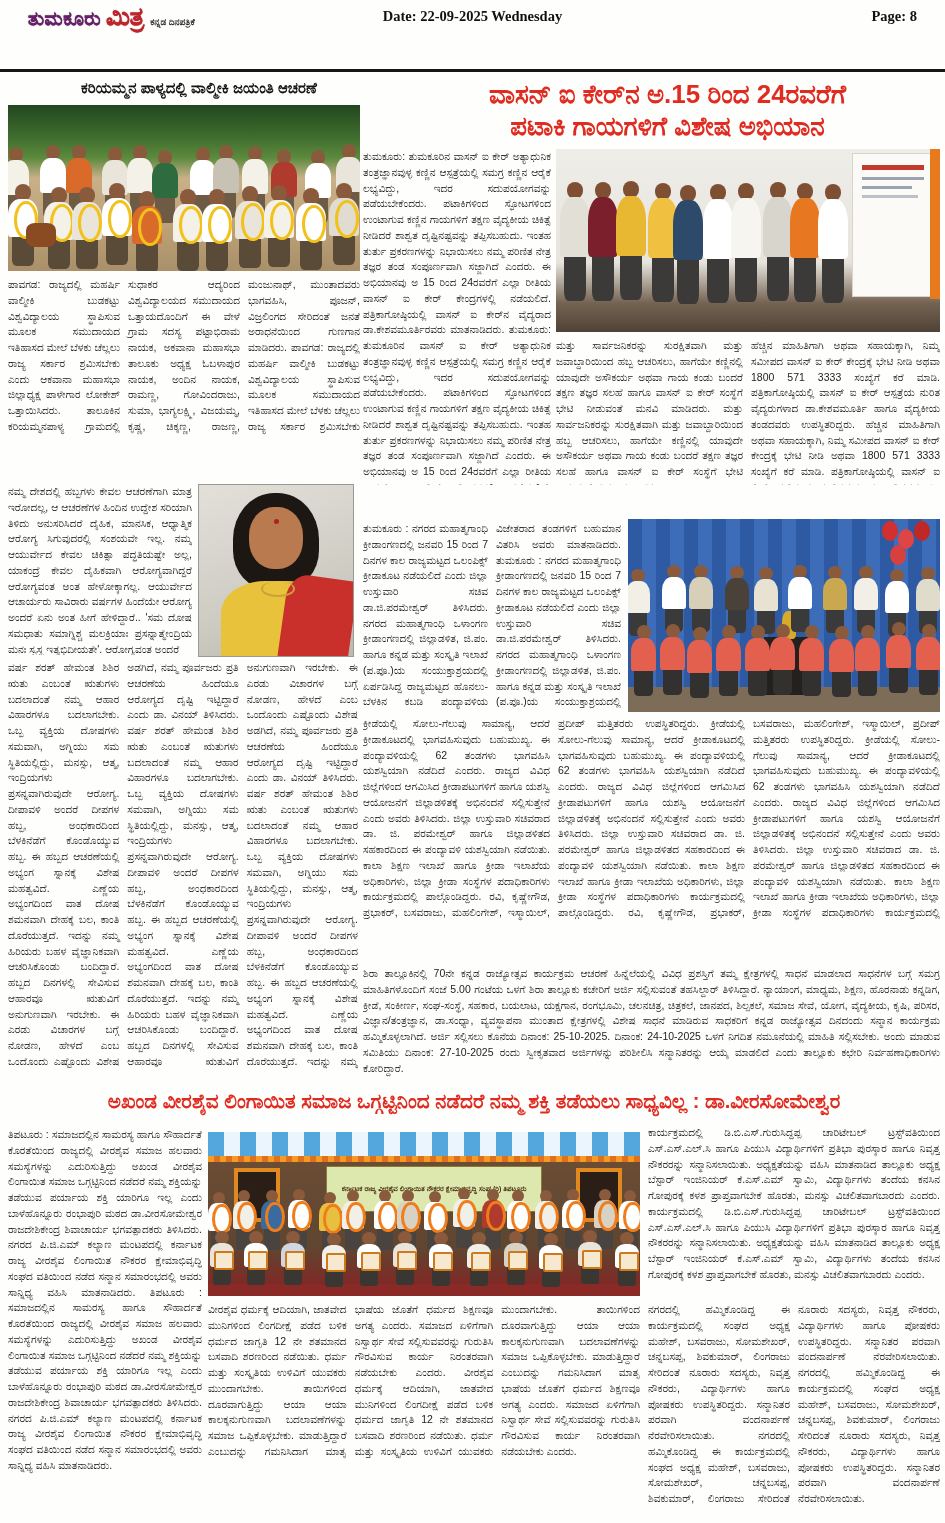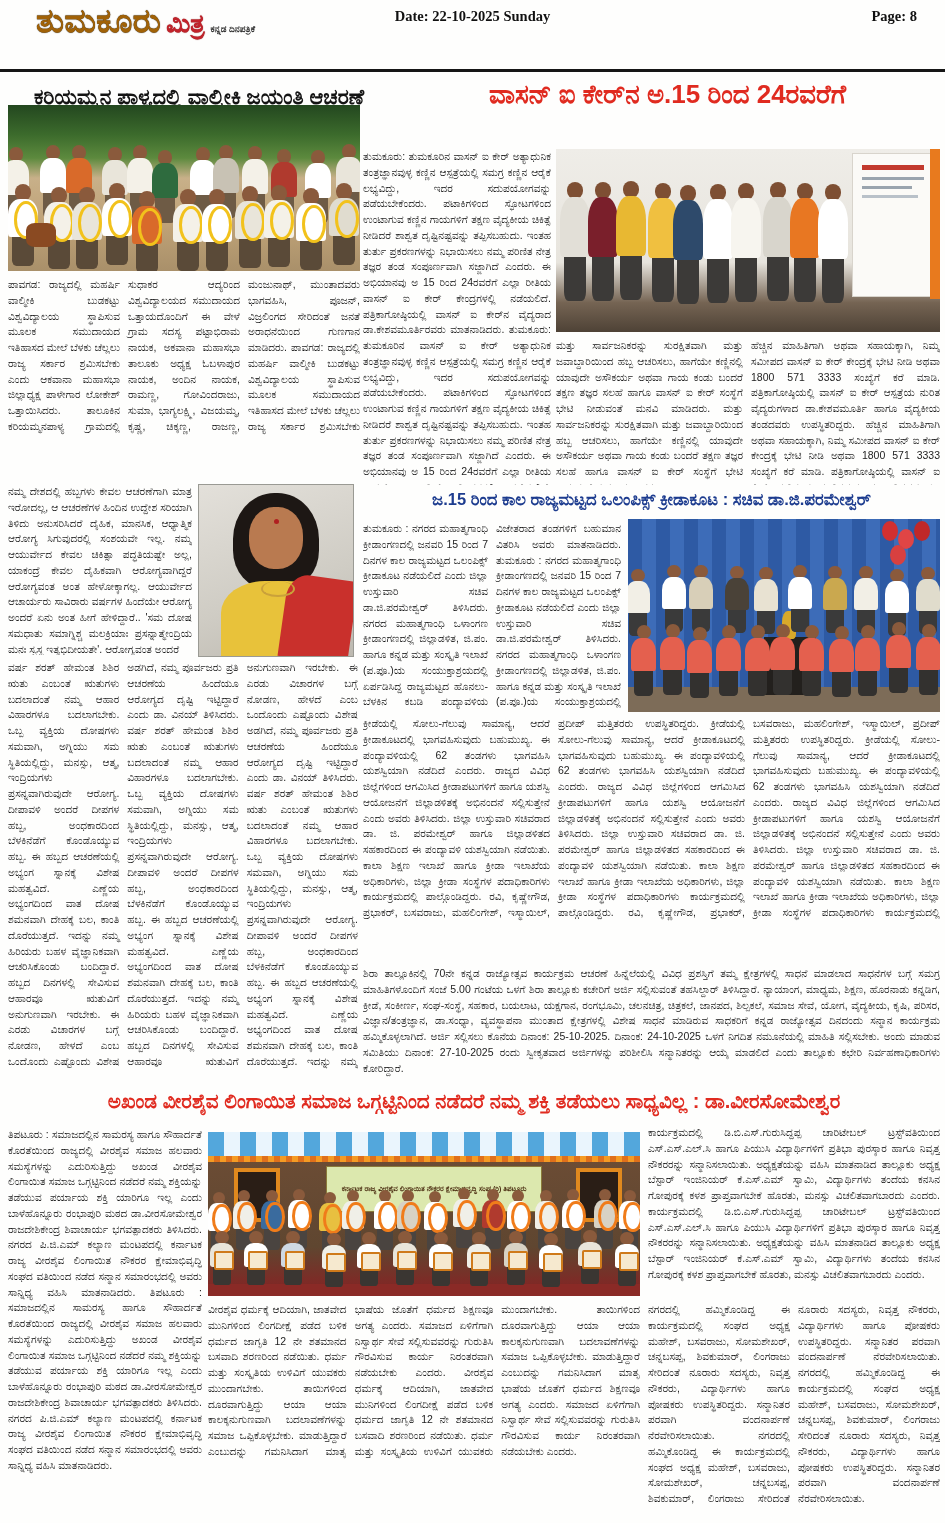--- a/index.html
+++ b/index.html
@@ -3,22 +3,22 @@
 <meta charset="utf-8">
 <style>
   html,body{margin:0;padding:0;background:#ffffff;}
   .page{
     position:relative;width:945px;height:1523px;background:#fefefd;
     font-family:"Liberation Sans","DejaVu Sans",sans-serif;color:#1c1c1c;
     overflow:hidden;
   }
   .abs{position:absolute;}
   
-  .masthead-main{font-size:33px;font-weight:700;color:#a16207;letter-spacing:.5px;
-    text-shadow:0 0 1px #000;margin-left:8px;}
+  .masthead-main{font-size:19px;font-weight:700;color:#701a75;letter-spacing:.5px;
+    text-shadow:0 0 1px #000;}
   .masthead-accent{font-size:25px;font-weight:700;color:#c2232b;margin-left:5px;
     text-shadow:0 0 1px #7a0000;}
   .masthead-tagline{font-size:9px;color:#333;margin-left:6px;font-weight:700;}
   .hdr-date,.hdr-page{font-family:"Liberation Serif","DejaVu Serif",serif;
     font-weight:700;font-size:14.5px;color:#111;}
   .hdr-rule{background:#161616;}
   
   .hl{font-weight:700;text-align:center;line-height:1.18;}
   .hl-black{color:#141414;}
   .hl-red{color:#e02b20;}
@@ -53,26 +53,26 @@
 <body>
 
 <div class="page">
 
   <div class="abs" style="left:0;top:36;width:945px;height:34px;">
     <div class="abs" style="left:28px;top:2px;display:flex;align-items:baseline;">
       <span class="masthead-main">ತುಮಕೂರು</span>
       <span class="masthead-accent">ಮಿತ್ರ</span>
       <span class="masthead-tagline">ಕನ್ನಡ ದಿನಪತ್ರಿಕೆ</span>
     </div>
-    <div class="abs hdr-date" style="left:0;top:8px;width:945px;text-align:center;">Date: 22-10-2025   Sunday</div>
+    <div class="abs hdr-date" style="left:0;top:8px;width:945px;text-align:center;">Date: 22-09-2025   Wednesday</div>
     <div class="abs hdr-page" style="right:28px;top:8px;">Page: 8</div>
   </div>
   <div class="abs hdr-rule" style="left:0;top:69px;width:945px;height:3px;"></div>
 
-  <div class="abs hl hl-black" style="left:8px;top:85px;width:382px;font-size:21px;">ಕರಿಯಮ್ಮನ ಪಾಳ್ಯದಲ್ಲಿ ವಾಲ್ಮೀಕಿ ಜಯಂತಿ ಆಚರಣೆ</div>
+  <div class="abs hl hl-black" style="left:8px;top:79px;width:382px;font-size:15px;">ಕರಿಯಮ್ಮನ ಪಾಳ್ಯದಲ್ಲಿ ವಾಲ್ಮೀಕಿ ಜಯಂತಿ ಆಚರಣೆ</div>
   <div class="photo" id="ph-valmiki" style="left:8px;top:105px;width:352px;height:166px;">
       <div class="ph-el" style="left: 0.72px; top: 42px; width: 14.56px; height: 14.56px; background: rgb(138, 90, 60); border-radius: 50%;"></div>
       <div class="ph-el" style="left: -5px; top: 55px; width: 26px; height: 34.56px; background: rgb(244, 241, 232); border-radius: 40% 40% 10% 10%;"></div>
       <div class="ph-el" style="left: -1.88px; top: 89.56px; width: 19.76px; height: 25.92px; background: rgb(110, 91, 69); border-radius: 0px 0px 20% 20%;"></div>
       <div class="ph-el" style="left: 37.72px; top: 40px; width: 14.56px; height: 14.56px; background: rgb(138, 90, 60); border-radius: 50%;"></div>
       <div class="ph-el" style="left: 32px; top: 53px; width: 26px; height: 34.56px; background: rgb(255, 255, 255); border-radius: 40% 40% 10% 10%;"></div>
       <div class="ph-el" style="left: 35.12px; top: 87.56px; width: 19.76px; height: 25.92px; background: rgb(110, 91, 69); border-radius: 0px 0px 20% 20%;"></div>
       <div class="ph-el" style="left: 63.72px; top: 40px; width: 14.56px; height: 14.56px; background: rgb(138, 90, 60); border-radius: 50%;"></div>
       <div class="ph-el" style="left: 58px; top: 53px; width: 26px; height: 34.56px; background: rgb(217, 106, 42); border-radius: 40% 40% 10% 10%;"></div>
       <div class="ph-el" style="left: 61.12px; top: 87.56px; width: 19.76px; height: 25.92px; background: rgb(110, 91, 69); border-radius: 0px 0px 20% 20%;"></div>
@@ -146,20 +146,21 @@
       <div class="ph-el" style="left: 327.6px; top: 78px; width: 16.8px; height: 16.8px; background: rgb(138, 90, 60); border-radius: 50%;"></div>
       <div class="ph-el" style="left: 321px; top: 93px; width: 30px; height: 38.4px; background: rgb(224, 220, 207); border-radius: 40% 40% 10% 10%;"></div>
       <div class="ph-el" style="left: 324.6px; top: 131.4px; width: 22.8px; height: 28.8px; background: rgb(90, 74, 56); border-radius: 0px 0px 20% 20%;"></div>
       <div class="ph-el" style="left: 327px; top: 94.5px; width: 18px; height: 32.64px; background: transparent; border-radius: 50%; border: 3px solid rgb(242, 194, 28);"></div>
       <div class="ph-el" style="left: 18px; top: 118px; width: 30px; height: 24px; background: rgb(138, 74, 34); border-radius: 30%;"></div>
     </div>
   <div class="abs body-text cols3" style="left:8px;top:277px;width:352px;height:163px;">ಪಾವಗಡ: ರಾಜ್ಯದಲ್ಲಿ ಮಹರ್ಷಿ ವಾಲ್ಮೀಕಿ ಬುಡಕಟ್ಟು ವಿಶ್ವವಿದ್ಯಾಲಯ ಸ್ಥಾಪಿಸುವ ಮೂಲಕ ಸಮುದಾಯದ ಇತಿಹಾಸದ ಮೇಲೆ ಬೆಳಕು ಚೆಲ್ಲಲು ರಾಜ್ಯ ಸರ್ಕಾರ ಶ್ರಮಿಸಬೇಕು ಎಂದು ಆಕವಾನಾ ಮಹಾಸಭಾ ಜಿಲ್ಲಾಧ್ಯಕ್ಷ ಪಾಳೇಗಾರ ಲೋಕೇಶ್ ಒತ್ತಾಯಿಸಿದರು. ತಾಲೂಕಿನ ಕರಿಯಮ್ಮನಪಾಳ್ಯ ಗ್ರಾಮದಲ್ಲಿ ಸುಧಾಕರ ಆದ್ಯರಿಂದ ವಿಶ್ವವಿದ್ಯಾಲಯದ ಸಮುದಾಯದ ಒತ್ತಾಯದೊಂದಿಗೆ ಈ ವೇಳೆ ಗ್ರಾಮ ಸದಸ್ಯ ಪಟ್ಟಾಭಿರಾಮ ನಾಯಕ, ಅಕವಾನಾ ಮಹಾಸಭಾ ತಾಲೂಕು ಅಧ್ಯಕ್ಷ ಓಬಳಾಪುರ ನಾಯಕ, ಅಂದಿನ ನಾಯಕ, ರಾಮಣ್ಣ, ಗೋವಿಂದರಾಜು, ಸುಮಾ, ಭಾಗ್ಯಲಕ್ಷ್ಮಿ, ವಿಜಯಮ್ಮ, ಕೃಷ್ಣ, ಚಿಕ್ಕಣ್ಣ, ರಾಜಣ್ಣ, ಮಂಜುನಾಥ್, ಮುಂತಾದವರು ಭಾಗವಹಿಸಿ, ಪೂಜನ್, ವಿಜ್ರಲಿಂಗದ ಸೇರಿದಂತೆ ಜನತೆ ಅರಾಧನೆಯಿಂದ ಗುಣಗಾನ ಮಾಡಿದರು. ಪಾವಗಡ: ರಾಜ್ಯದಲ್ಲಿ ಮಹರ್ಷಿ ವಾಲ್ಮೀಕಿ ಬುಡಕಟ್ಟು ವಿಶ್ವವಿದ್ಯಾಲಯ ಸ್ಥಾಪಿಸುವ ಮೂಲಕ ಸಮುದಾಯದ ಇತಿಹಾಸದ ಮೇಲೆ ಬೆಳಕು ಚೆಲ್ಲಲು ರಾಜ್ಯ ಸರ್ಕಾರ ಶ್ರಮಿಸಬೇಕು ಎಂದು ಆಕವಾನಾ ಮಹಾಸಭಾ ಜಿಲ್ಲಾಧ್ಯಕ್ಷ ಪಾಳೇಗಾರ ಲೋಕೇಶ್ ಒತ್ತಾಯಿಸಿದರು. ತಾಲೂಕಿನ ಕರಿಯಮ್ಮನಪಾಳ್ಯ ಗ್ರಾಮದಲ್ಲಿ ಸುಧಾಕರ ಆದ್ಯರಿಂದ ವಿಶ್ವವಿದ್ಯಾಲಯದ ಸಮುದಾಯದ ಒತ್ತಾಯದೊಂದಿಗೆ ಈ ವೇಳೆ ಗ್ರಾಮ ಸದಸ್ಯ ಪಟ್ಟಾಭಿರಾಮ ನಾಯಕ, ಅಕವಾನಾ ಮಹಾಸಭಾ ತಾಲೂಕು ಅಧ್ಯಕ್ಷ ಓಬಳಾಪುರ ನಾಯಕ, ಅಂದಿನ ನಾಯಕ, ರಾಮಣ್ಣ, ಗೋವಿಂದರಾಜು, ಸುಮಾ, ಭಾಗ್ಯಲಕ್ಷ್ಮಿ, ವಿಜಯಮ್ಮ, ಕೃಷ್ಣ, ಚಿಕ್ಕಣ್ಣ, ರಾಜಣ್ಣ, ಮಂಜುನಾಥ್, ಮುಂತಾದವರು ಭಾಗವಹಿಸಿ, ಪೂಜನ್, ವಿಜ್ರಲಿಂಗದ ಸೇರಿದಂತೆ ಜನತೆ ಅರಾಧನೆಯಿಂದ ಗುಣಗಾನ ಮಾಡಿದರು.</div>
 
   <div class="abs hl hl-red" style="left:395px;top:79px;width:545px;font-size:26px;line-height:1.22;">
     <div>ವಾಸನ್ ಐ ಕೇರ್‌ನ ಅ.15 ರಿಂದ 24ರವರೆಗೆ</div>
+    <div>ಪಟಾಕಿ ಗಾಯಗಳಿಗೆ ವಿಶೇಷ ಅಭಿಯಾನ</div>
   </div>
   <div class="abs body-text" style="left:363px;top:149px;width:188px;height:336px;">ತುಮಕೂರು: ತುಮಕೂರಿನ ವಾಸನ್ ಐ ಕೇರ್ ಅತ್ಯಾಧುನಿಕ ತಂತ್ರಜ್ಞಾನವುಳ್ಳ ಕಣ್ಣಿನ ಆಸ್ಪತ್ರೆಯಲ್ಲಿ ಸಮಗ್ರ ಕಣ್ಣಿನ ಆರೈಕೆ ಲಭ್ಯವಿದ್ದು, ಇದರ ಸದುಪಯೋಗವನ್ನು ಪಡೆಯಬೇಕೆಂದರು. ಪಟಾಕಿಗಳಿಂದ ಸ್ಫೋಟಗಳಿಂದ ಉಂಟಾಗುವ ಕಣ್ಣಿನ ಗಾಯಗಳಿಗೆ ತಕ್ಷಣ ವೈದ್ಯಕೀಯ ಚಿಕಿತ್ಸೆ ನೀಡಿದರೆ ಶಾಶ್ವತ ದೃಷ್ಟಿನಷ್ಟವನ್ನು ತಪ್ಪಿಸಬಹುದು. ಇಂತಹ ತುರ್ತು ಪ್ರಕರಣಗಳನ್ನು ನಿಭಾಯಿಸಲು ನಮ್ಮ ಪರಿಣಿತ ನೇತ್ರ ತಜ್ಞರ ತಂಡ ಸಂಪೂರ್ಣವಾಗಿ ಸಜ್ಜಾಗಿದೆ ಎಂದರು. ಈ ಅಭಿಯಾನವು ಅ 15 ರಿಂದ 24ರವರೆಗೆ ಎಲ್ಲಾ ರೀತಿಯ ವಾಸನ್ ಐ ಕೇರ್ ಕೇಂದ್ರಗಳಲ್ಲಿ ನಡೆಯಲಿದೆ. ಪತ್ರಿಕಾಗೋಷ್ಠಿಯಲ್ಲಿ ವಾಸನ್ ಐ ಕೇರ್‌ನ ವೈದ್ಯರಾದ ಡಾ.ಕೇಶವಮೂರ್ತಿರವರು ಮಾತನಾಡಿದರು. ತುಮಕೂರು: ತುಮಕೂರಿನ ವಾಸನ್ ಐ ಕೇರ್ ಅತ್ಯಾಧುನಿಕ ತಂತ್ರಜ್ಞಾನವುಳ್ಳ ಕಣ್ಣಿನ ಆಸ್ಪತ್ರೆಯಲ್ಲಿ ಸಮಗ್ರ ಕಣ್ಣಿನ ಆರೈಕೆ ಲಭ್ಯವಿದ್ದು, ಇದರ ಸದುಪಯೋಗವನ್ನು ಪಡೆಯಬೇಕೆಂದರು. ಪಟಾಕಿಗಳಿಂದ ಸ್ಫೋಟಗಳಿಂದ ಉಂಟಾಗುವ ಕಣ್ಣಿನ ಗಾಯಗಳಿಗೆ ತಕ್ಷಣ ವೈದ್ಯಕೀಯ ಚಿಕಿತ್ಸೆ ನೀಡಿದರೆ ಶಾಶ್ವತ ದೃಷ್ಟಿನಷ್ಟವನ್ನು ತಪ್ಪಿಸಬಹುದು. ಇಂತಹ ತುರ್ತು ಪ್ರಕರಣಗಳನ್ನು ನಿಭಾಯಿಸಲು ನಮ್ಮ ಪರಿಣಿತ ನೇತ್ರ ತಜ್ಞರ ತಂಡ ಸಂಪೂರ್ಣವಾಗಿ ಸಜ್ಜಾಗಿದೆ ಎಂದರು. ಈ ಅಭಿಯಾನವು ಅ 15 ರಿಂದ 24ರವರೆಗೆ ಎಲ್ಲಾ ರೀತಿಯ ವಾಸನ್ ಐ ಕೇರ್ ಕೇಂದ್ರಗಳಲ್ಲಿ ನಡೆಯಲಿದೆ. ಪತ್ರಿಕಾಗೋಷ್ಠಿಯಲ್ಲಿ ವಾಸನ್ ಐ ಕೇರ್‌ನ ವೈದ್ಯರಾದ ಡಾ.ಕೇಶವಮೂರ್ತಿರವರು ಮಾತನಾಡಿದರು.</div>
   <div class="photo" id="ph-vasan" style="left:556px;top:149px;width:384px;height:183px;">
     <div class="ph-el" style="left:296px;top:4px;width:84px;height:142px;background:#fbfaf7;border:1px solid #d8d4cc;"></div>
     <div class="ph-el" style="left:306px;top:16px;width:62px;height:5px;background:#c23a2e;"></div>
     <div class="ph-el" style="left:306px;top:28px;width:62px;height:3px;background:#9aa4ae;"></div>
     <div class="ph-el" style="left:306px;top:37px;width:50px;height:3px;background:#9aa4ae;"></div>
     <div class="ph-el" style="left:306px;top:46px;width:56px;height:3px;background:#b9c1c9;"></div>
     <div class="ph-el" style="left:374px;top:0;width:10px;height:150px;background:#e87a1e;"></div>
   <div class="ph-el" style="left: 10.6px; top: 33px; width: 16.8px; height: 16.8px; background: rgb(126, 79, 51); border-radius: 50%;"></div>
@@ -200,21 +201,20 @@
   <div class="photo frame" id="ph-portrait" style="left:198px;top:484px;width:154px;height:171px;">
     <div class="ph-el" style="left:34px;top:8px;width:86px;height:96px;background:#1d1714;border-radius:48% 48% 40% 40%;"></div>
     <div class="ph-el" style="left:50px;top:22px;width:54px;height:62px;background:#b97a50;border-radius:46%;"></div>
     <div class="ph-el" style="left:75px;top:34px;width:5px;height:5px;background:#b02020;border-radius:50%;"></div>
     <div class="ph-el" style="left:22px;top:96px;width:110px;height:80px;background:#e8c23a;border-radius:40% 40% 0 0;"></div>
     <div class="ph-el" style="left:84px;top:92px;width:70px;height:84px;background:#c9302c;border-radius:30% 0 0 0;transform:rotate(8deg);"></div>
     <div class="ph-el" style="left:62px;top:96px;width:30px;height:14px;background:transparent;border:2px solid #caa13a;border-radius:50%;border-top:none;"></div>
   </div>
   <div class="abs body-text cols3" style="left:8px;top:660px;width:350px;height:424px;">ವರ್ಷ ಶರತ್ ಹೇಮಂತ ಶಿಶಿರ ಋತು ಎಂಬಂತೆ ಋತುಗಳು ಬದಲಾದಂತೆ ನಮ್ಮ ಆಹಾರ ವಿಹಾರಗಳೂ ಬದಲಾಗಬೇಕು. ಒಬ್ಬ ವ್ಯಕ್ತಿಯ ದೋಷಗಳು ಸಮವಾಗಿ, ಅಗ್ನಿಯು ಸಮ ಸ್ಥಿತಿಯಲ್ಲಿದ್ದು, ಮನಸ್ಸು, ಆತ್ಮ, ಇಂದ್ರಿಯಗಳು ಪ್ರಸನ್ನವಾಗಿರುವುದೇ ಆರೋಗ್ಯ. ದೀಪಾವಳಿ ಅಂದರೆ ದೀಪಗಳ ಹಬ್ಬ, ಅಂಧಕಾರದಿಂದ ಬೆಳಕಿನೆಡೆಗೆ ಕೊಂಡೊಯ್ಯುವ ಹಬ್ಬ. ಈ ಹಬ್ಬದ ಆಚರಣೆಯಲ್ಲಿ ಅಭ್ಯಂಗ ಸ್ನಾನಕ್ಕೆ ವಿಶೇಷ ಮಹತ್ವವಿದೆ. ಎಣ್ಣೆಯ ಅಭ್ಯಂಗದಿಂದ ವಾತ ದೋಷ ಶಮನವಾಗಿ ದೇಹಕ್ಕೆ ಬಲ, ಕಾಂತಿ ದೊರೆಯುತ್ತದೆ. ಇದನ್ನು ನಮ್ಮ ಹಿರಿಯರು ಬಹಳ ವೈಜ್ಞಾನಿಕವಾಗಿ ಆಚರಿಸಿಕೊಂಡು ಬಂದಿದ್ದಾರೆ. ಹಬ್ಬದ ದಿನಗಳಲ್ಲಿ ಸೇವಿಸುವ ಆಹಾರವೂ ಋತುವಿಗೆ ಅನುಗುಣವಾಗಿ ಇರಬೇಕು. ಈ ಎರಡು ವಿಚಾರಗಳ ಬಗ್ಗೆ ನೋಡಣ, ಹೇಳದೆ ಎಂಬ ಒಂದೊಂದು ಎಷ್ಟೊಂದು ವಿಶೇಷ ಅಡಗಿದೆ, ನಮ್ಮ ಪೂರ್ವಜರು ಪ್ರತಿ ಆಚರಣೆಯ ಹಿಂದೆಯೂ ಆರೋಗ್ಯದ ದೃಷ್ಟಿ ಇಟ್ಟಿದ್ದಾರೆ ಎಂದು ಡಾ. ವಿನಯ್ ತಿಳಿಸಿದರು. ವರ್ಷ ಶರತ್ ಹೇಮಂತ ಶಿಶಿರ ಋತು ಎಂಬಂತೆ ಋತುಗಳು ಬದಲಾದಂತೆ ನಮ್ಮ ಆಹಾರ ವಿಹಾರಗಳೂ ಬದಲಾಗಬೇಕು. ಒಬ್ಬ ವ್ಯಕ್ತಿಯ ದೋಷಗಳು ಸಮವಾಗಿ, ಅಗ್ನಿಯು ಸಮ ಸ್ಥಿತಿಯಲ್ಲಿದ್ದು, ಮನಸ್ಸು, ಆತ್ಮ, ಇಂದ್ರಿಯಗಳು ಪ್ರಸನ್ನವಾಗಿರುವುದೇ ಆರೋಗ್ಯ. ದೀಪಾವಳಿ ಅಂದರೆ ದೀಪಗಳ ಹಬ್ಬ, ಅಂಧಕಾರದಿಂದ ಬೆಳಕಿನೆಡೆಗೆ ಕೊಂಡೊಯ್ಯುವ ಹಬ್ಬ. ಈ ಹಬ್ಬದ ಆಚರಣೆಯಲ್ಲಿ ಅಭ್ಯಂಗ ಸ್ನಾನಕ್ಕೆ ವಿಶೇಷ ಮಹತ್ವವಿದೆ. ಎಣ್ಣೆಯ ಅಭ್ಯಂಗದಿಂದ ವಾತ ದೋಷ ಶಮನವಾಗಿ ದೇಹಕ್ಕೆ ಬಲ, ಕಾಂತಿ ದೊರೆಯುತ್ತದೆ. ಇದನ್ನು ನಮ್ಮ ಹಿರಿಯರು ಬಹಳ ವೈಜ್ಞಾನಿಕವಾಗಿ ಆಚರಿಸಿಕೊಂಡು ಬಂದಿದ್ದಾರೆ. ಹಬ್ಬದ ದಿನಗಳಲ್ಲಿ ಸೇವಿಸುವ ಆಹಾರವೂ ಋತುವಿಗೆ ಅನುಗುಣವಾಗಿ ಇರಬೇಕು. ಈ ಎರಡು ವಿಚಾರಗಳ ಬಗ್ಗೆ ನೋಡಣ, ಹೇಳದೆ ಎಂಬ ಒಂದೊಂದು ಎಷ್ಟೊಂದು ವಿಶೇಷ ಅಡಗಿದೆ, ನಮ್ಮ ಪೂರ್ವಜರು ಪ್ರತಿ ಆಚರಣೆಯ ಹಿಂದೆಯೂ ಆರೋಗ್ಯದ ದೃಷ್ಟಿ ಇಟ್ಟಿದ್ದಾರೆ ಎಂದು ಡಾ. ವಿನಯ್ ತಿಳಿಸಿದರು. ವರ್ಷ ಶರತ್ ಹೇಮಂತ ಶಿಶಿರ ಋತು ಎಂಬಂತೆ ಋತುಗಳು ಬದಲಾದಂತೆ ನಮ್ಮ ಆಹಾರ ವಿಹಾರಗಳೂ ಬದಲಾಗಬೇಕು. ಒಬ್ಬ ವ್ಯಕ್ತಿಯ ದೋಷಗಳು ಸಮವಾಗಿ, ಅಗ್ನಿಯು ಸಮ ಸ್ಥಿತಿಯಲ್ಲಿದ್ದು, ಮನಸ್ಸು, ಆತ್ಮ, ಇಂದ್ರಿಯಗಳು ಪ್ರಸನ್ನವಾಗಿರುವುದೇ ಆರೋಗ್ಯ. ದೀಪಾವಳಿ ಅಂದರೆ ದೀಪಗಳ ಹಬ್ಬ, ಅಂಧಕಾರದಿಂದ ಬೆಳಕಿನೆಡೆಗೆ ಕೊಂಡೊಯ್ಯುವ ಹಬ್ಬ. ಈ ಹಬ್ಬದ ಆಚರಣೆಯಲ್ಲಿ ಅಭ್ಯಂಗ ಸ್ನಾನಕ್ಕೆ ವಿಶೇಷ ಮಹತ್ವವಿದೆ. ಎಣ್ಣೆಯ ಅಭ್ಯಂಗದಿಂದ ವಾತ ದೋಷ ಶಮನವಾಗಿ ದೇಹಕ್ಕೆ ಬಲ, ಕಾಂತಿ ದೊರೆಯುತ್ತದೆ. ಇದನ್ನು ನಮ್ಮ ಹಿರಿಯರು ಬಹಳ ವೈಜ್ಞಾನಿಕವಾಗಿ ಆಚರಿಸಿಕೊಂಡು ಬಂದಿದ್ದಾರೆ. ಹಬ್ಬದ ದಿನಗಳಲ್ಲಿ ಸೇವಿಸುವ ಆಹಾರವೂ ಋತುವಿಗೆ ಅನುಗುಣವಾಗಿ ಇರಬೇಕು. ಈ ಎರಡು ವಿಚಾರಗಳ ಬಗ್ಗೆ ನೋಡಣ, ಹೇಳದೆ ಎಂಬ ಒಂದೊಂದು ಎಷ್ಟೊಂದು ವಿಶೇಷ ಅಡಗಿದೆ, ನಮ್ಮ ಪೂರ್ವಜರು ಪ್ರತಿ ಆಚರಣೆಯ ಹಿಂದೆಯೂ ಆರೋಗ್ಯದ ದೃಷ್ಟಿ ಇಟ್ಟಿದ್ದಾರೆ ಎಂದು ಡಾ. ವಿನಯ್ ತಿಳಿಸಿದರು.</div>
 
-  <div class="abs hl hl-blue" style="left:363px;top:490px;width:577px;font-size:16.5px;">ಜ.15 ರಿಂದ ಕಾಲ ರಾಜ್ಯಮಟ್ಟದ ಒಲಂಪಿಕ್ಸ್ ಕ್ರೀಡಾಕೂಟ : ಸಚಿವ ಡಾ.ಜಿ.ಪರಮೇಶ್ವರ್</div>
   <div class="abs body-text cols2" style="left:363px;top:521px;width:258px;height:190px;">ತುಮಕೂರು : ನಗರದ ಮಹಾತ್ಮಗಾಂಧಿ ಕ್ರೀಡಾಂಗಣದಲ್ಲಿ ಜನವರಿ 15 ರಿಂದ 7 ದಿನಗಳ ಕಾಲ ರಾಜ್ಯಮಟ್ಟದ ಒಲಂಪಿಕ್ಸ್ ಕ್ರೀಡಾಕೂಟ ನಡೆಯಲಿದೆ ಎಂದು ಜಿಲ್ಲಾ ಉಸ್ತುವಾರಿ ಸಚಿವ ಡಾ.ಜಿ.ಪರಮೇಶ್ವರ್ ತಿಳಿಸಿದರು. ನಗರದ ಮಹಾತ್ಮಗಾಂಧಿ ಒಳಾಂಗಣ ಕ್ರೀಡಾಂಗಣದಲ್ಲಿ ಜಿಲ್ಲಾಡಳಿತ, ಜಿ.ಪಂ. ಹಾಗೂ ಕನ್ನಡ ಮತ್ತು ಸಂಸ್ಕೃತಿ ಇಲಾಖೆ (ಪ.ಪೂ.)ಯ ಸಂಯುಕ್ತಾಶ್ರಯದಲ್ಲಿ ಏರ್ಪಡಿಸಿದ್ದ ರಾಜ್ಯಮಟ್ಟದ ಹೊನಲು-ಬೆಳಕಿನ ಕಬಡಿ ಪಂದ್ಯಾವಳಿಯ ವಿಜೇತರಾದ ತಂಡಗಳಿಗೆ ಬಹುಮಾನ ವಿತರಿಸಿ ಅವರು ಮಾತನಾಡಿದರು. ತುಮಕೂರು : ನಗರದ ಮಹಾತ್ಮಗಾಂಧಿ ಕ್ರೀಡಾಂಗಣದಲ್ಲಿ ಜನವರಿ 15 ರಿಂದ 7 ದಿನಗಳ ಕಾಲ ರಾಜ್ಯಮಟ್ಟದ ಒಲಂಪಿಕ್ಸ್ ಕ್ರೀಡಾಕೂಟ ನಡೆಯಲಿದೆ ಎಂದು ಜಿಲ್ಲಾ ಉಸ್ತುವಾರಿ ಸಚಿವ ಡಾ.ಜಿ.ಪರಮೇಶ್ವರ್ ತಿಳಿಸಿದರು. ನಗರದ ಮಹಾತ್ಮಗಾಂಧಿ ಒಳಾಂಗಣ ಕ್ರೀಡಾಂಗಣದಲ್ಲಿ ಜಿಲ್ಲಾಡಳಿತ, ಜಿ.ಪಂ. ಹಾಗೂ ಕನ್ನಡ ಮತ್ತು ಸಂಸ್ಕೃತಿ ಇಲಾಖೆ (ಪ.ಪೂ.)ಯ ಸಂಯುಕ್ತಾಶ್ರಯದಲ್ಲಿ ಏರ್ಪಡಿಸಿದ್ದ ರಾಜ್ಯಮಟ್ಟದ ಹೊನಲು-ಬೆಳಕಿನ ಕಬಡಿ ಪಂದ್ಯಾವಳಿಯ ವಿಜೇತರಾದ ತಂಡಗಳಿಗೆ ಬಹುಮಾನ ವಿತರಿಸಿ ಅವರು ಮಾತನಾಡಿದರು.</div>
   <div class="photo" id="ph-olympics" style="left:628px;top:519px;width:312px;height:193px;">
     <div class="ph-el" style="left:0;top:168px;width:312px;height:25px;background:#7d6c58;"></div>
     <div class="ph-el" style="left:254px;top:2px;width:16px;height:20px;background:#d23030;border-radius:50%;"></div>
     <div class="ph-el" style="left:270px;top:10px;width:16px;height:20px;background:#e04545;border-radius:50%;"></div>
     <div class="ph-el" style="left:286px;top:2px;width:16px;height:20px;background:#c02828;border-radius:50%;"></div>
     <div class="ph-el" style="left:262px;top:26px;width:16px;height:20px;background:#d84040;border-radius:50%;"></div>
     <div class="ph-el" style="left:136px;top:118px;width:52px;height:58px;background:#23201d;"></div>
     <div class="ph-el" style="left:154px;top:92px;width:14px;height:28px;background:#d9a92a;border-radius:40% 40% 20% 20%;"></div>
   <div class="ph-el" style="left: 3.28px; top: 50px; width: 13.44px; height: 13.44px; background: rgb(138, 90, 60); border-radius: 50%;"></div>

